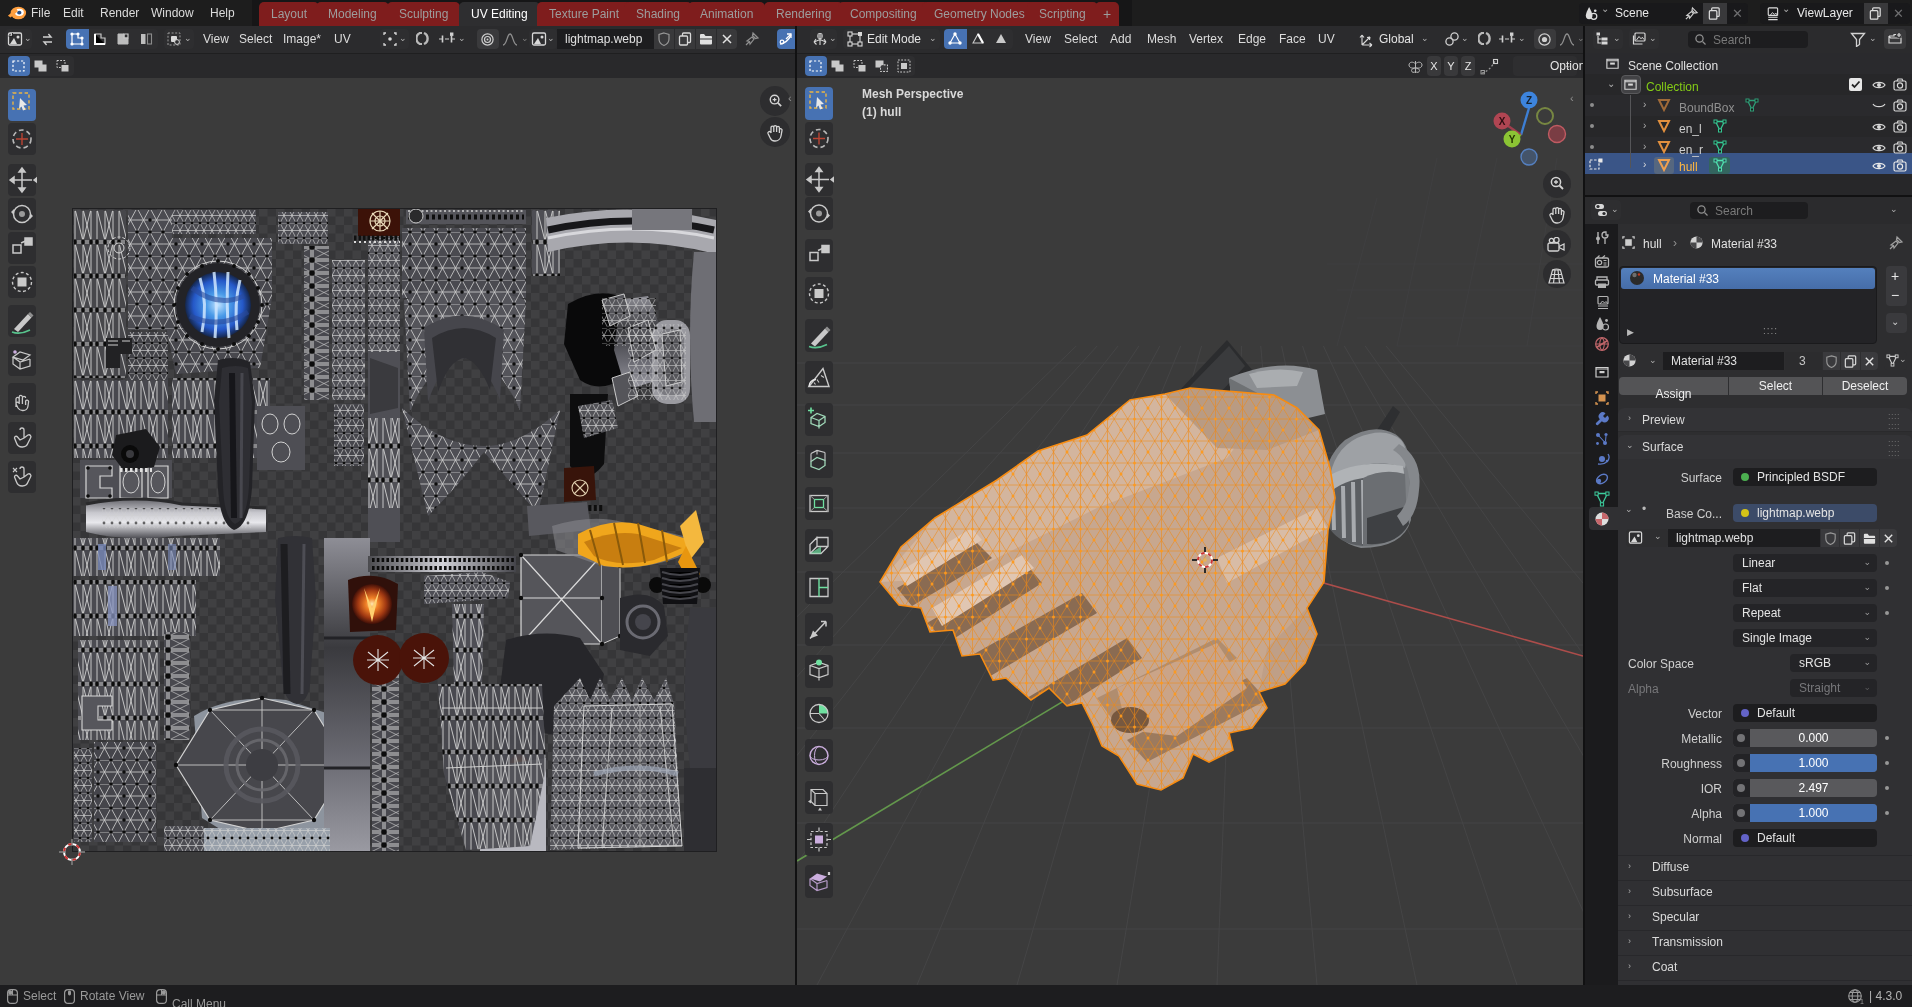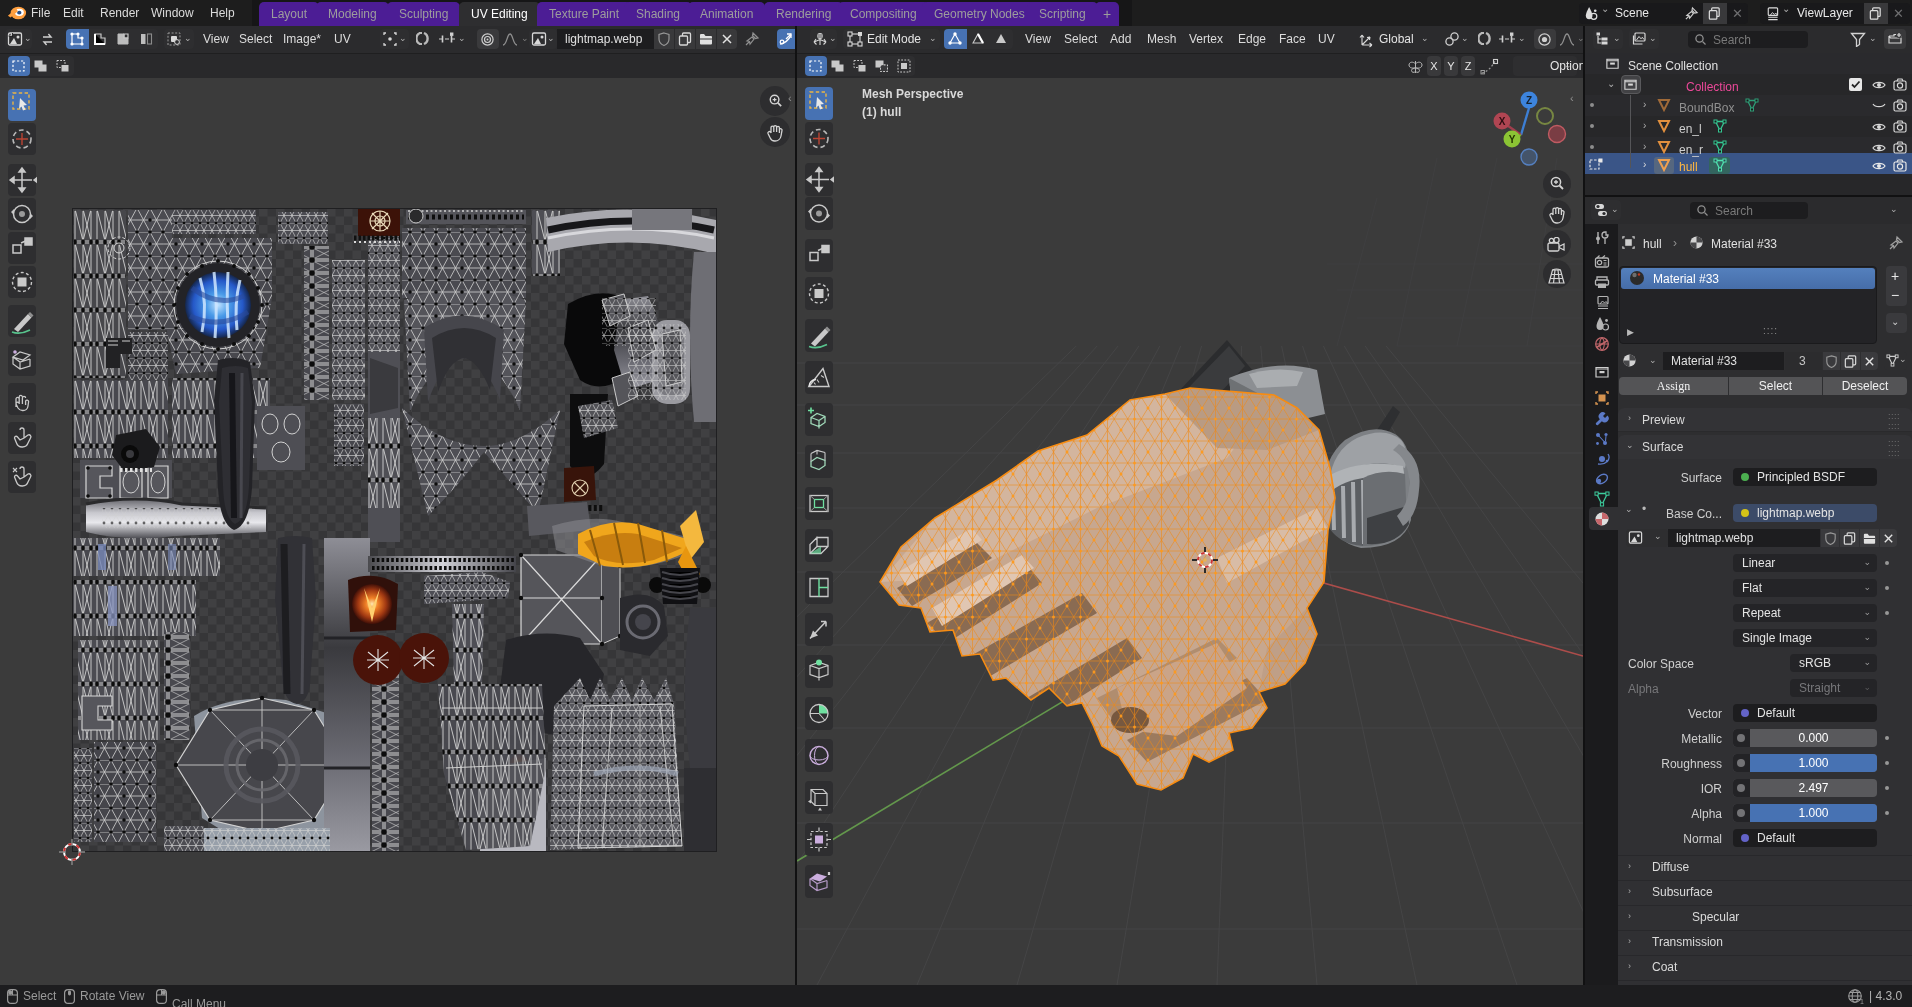--- a/index.html
+++ b/index.html
@@ -3,21 +3,21 @@
 <meta charset="utf-8">
 <style>
 * { margin:0; padding:0; box-sizing:border-box; }
 html,body { width:1912px; height:1007px; overflow:hidden; background:#1d1d1d;
   font-family:"Liberation Sans", sans-serif; font-size:12px; color:#d5d5d5; }
 .abs { position:absolute; }
 #topbar { position:absolute; left:0; top:0; width:1912px; height:26px; background:#1d1d1d; }
 #tabstrip { position:absolute; left:252px; top:0; height:26px; right:0; background:#1d1d1d; }
 .menu { position:absolute; top:0; height:38px; line-height:26px; color:#dcdcdc; font-size:12px; }
 .tab { position:absolute; top:2px; height:24px; line-height:24px; padding:0 12px; color:#9d9d9d;
-  background:#4c1d95; border-radius:5px 5px 0 0; font-size:12px; }
+  background:#7f1d1d; border-radius:5px 5px 0 0; font-size:12px; }
 .tab.active { background:#2e2e30; color:#fff; }
 
 #uvheader { position:absolute; left:0; top:26px; width:795px; height:27px; background:#2b2b2d; }
 #uvtools  { position:absolute; left:0; top:53px; width:795px; height:25px; background:#29292b; border-top:1px solid #1f1f20;}
 #uvcanvas { position:absolute; left:0; top:78px; width:795px; height:907px; background:#3b3b3b; overflow:hidden;}
 #vpheader { position:absolute; left:797px; top:26px; width:786px; height:27px; background:#2b2b2d; }
 #vptools  { position:absolute; left:797px; top:53px; width:786px; height:25px; background:#29292b; border-top:1px solid #1f1f20;}
 #vpcanvas { position:absolute; left:797px; top:78px; width:786px; height:907px; background:#3b3b3b; overflow:hidden;}
 #outliner { position:absolute; left:1585px; top:53px; width:327px; height:142px; background:#272729; }
 #outlhead { position:absolute; left:1585px; top:26px; width:327px; height:27px; background:#2b2b2d; }
@@ -1151,21 +1151,21 @@
       <rect x="5.5" y="7" width="5" height="2.2" fill="#d8d8d8"></rect>
     </svg>
   <span class="abs" style="left:43px;top:6px;color:#e0e0e0;">Scene Collection</span>
 
   <span class="abs carets" style="left:22px;top:25px;font-size:10px;">⌄</span>
   <div class="abs" style="left:36px;top:22px;width:20px;height:19px;background:#424245;border-radius:4px;border:1px solid #59595c;"></div>
   <svg class="abs" style="left:38px;top:24px" width="15" height="15" viewBox="0 0 16 16">
       <path d="M2 5 h12 v8 H2 Z M2 5 v-1.5 h12 V5" fill="none" stroke="#d8d8d8" stroke-width="1.2"></path>
       <rect x="5.5" y="7" width="5" height="2.2" fill="#d8d8d8"></rect>
     </svg>
-  <span class="abs" style="left:61px;top:27px;color:#ec4899;margin-left:40px;">Collection</span>
+  <span class="abs" style="left:61px;top:27px;color:#84cc16;">Collection</span>
   <div class="abs" style="left:264px;top:25px;width:13px;height:13px;background:#e6e6e6;border-radius:2px;"></div>
   <svg class="abs" style="left:264px;top:25px" width="13" height="13" viewBox="0 0 13 13">
       <path d="M3 6.5 l2.5 2.5 L10.5 3.5" fill="none" stroke="#222" stroke-width="1.8"></path>
     </svg>
   <svg class="abs" style="left:287px;top:26px" width="14" height="12" viewBox="0 0 14 12">
       <path d="M1 6 C3 2.5 11 2.5 13 6 C11 9.5 3 9.5 1 6 Z" fill="none" stroke="#d8d8d8" stroke-width="1.2"></path>
       <circle cx="7" cy="6" r="2" fill="#d8d8d8"></circle>
     </svg>
   <svg class="abs" style="left:308px;top:25px" width="14" height="13" viewBox="0 0 14 13">
       <rect x="1" y="3" width="12" height="9" rx="1.5" fill="none" stroke="#d8d8d8" stroke-width="1.2"></rect>
@@ -1357,21 +1357,21 @@
   <div class="hb" style="left:299px;top:155px;width:23px;height:18px;">
     <svg style="position:absolute;left:2px;top:2px" width="13" height="13" viewBox="0 0 14 14">
         <path d="M2.5 2.5 h9 L7 11.5 Z" fill="none" stroke="#cfcfcf" stroke-width="1.2"></path>
         <rect x="1" y="1" width="3" height="3" fill="#2e2e30" stroke="#cfcfcf" stroke-width="1"></rect>
         <rect x="10" y="1" width="3" height="3" fill="#2e2e30" stroke="#cfcfcf" stroke-width="1"></rect>
         <rect x="5.5" y="10" width="3" height="3" fill="#2e2e30" stroke="#cfcfcf" stroke-width="1"></rect>
       </svg>
     <span class="abs carets" style="left:15px;top:2px;">⌄</span>
   </div>
 
-  <div class="abs" style="left:34px;top:180px;width:109px;height:18px;background:#545456;border-radius:4px 0 0 4px;text-align:center;"><span style="position:relative;top:2px;color:#f0f0f0;font-family:Liberation Serif, serif;">Assign</span></div>
+  <div class="abs" style="left:34px;top:180px;width:109px;height:18px;background:#545456;border-radius:4px 0 0 4px;text-align:center;"><span style="position:relative;top:10px;color:#f0f0f0;">Assign</span></div>
   <div class="abs" style="left:144px;top:180px;width:93px;height:18px;background:#545456;text-align:center;"><span style="position:relative;top:2px;color:#f0f0f0;">Select</span></div>
   <div class="abs" style="left:238px;top:180px;width:84px;height:18px;background:#545456;border-radius:0 4px 4px 0;text-align:center;"><span style="position:relative;top:2px;color:#f0f0f0;">Deselect</span></div>
 
   <div class="abs" style="left:33px;top:211px;width:294px;height:24px;background:#333336;border-radius:6px 6px 0 0;border-bottom:1px solid #2a2a2c;"></div>
   <span class="abs carets" style="left:43px;top:216px;">›</span>
   <span class="abs" style="left:57px;top:216px;color:#dadada;">Preview</span>
   <span class="abs" style="left:303px;top:214px;color:#737373;font-size:9px;letter-spacing:0.5px;">::::<br>::::</span>
 
   <div class="abs" style="left:33px;top:238px;width:294px;height:24px;background:#333336;border-radius:6px 6px 0 0;"></div>
   <span class="abs carets" style="left:41px;top:243px;">⌄</span>
@@ -1495,21 +1495,21 @@
   <div class="phead" style="top:658px;">
       <span class="abs carets" style="left:10px;top:5px;">›</span>
       <span style="position:absolute;left:34px;top:4px;color:#dadada;">Diffuse</span>
     </div>
   <div class="phead" style="top:683px;">
       <span class="abs carets" style="left:10px;top:5px;">›</span>
       <span style="position:absolute;left:34px;top:4px;color:#dadada;">Subsurface</span>
     </div>
   <div class="phead" style="top:708px;">
       <span class="abs carets" style="left:10px;top:5px;">›</span>
-      <span style="position:absolute;left:34px;top:4px;color:#dadada;margin-left:40px;">Specular</span>
+      <span style="position:absolute;left:34px;top:4px;color:#dadada;">Specular</span>
     </div>
   <div class="phead" style="top:733px;">
       <span class="abs carets" style="left:10px;top:5px;">›</span>
       <span style="position:absolute;left:34px;top:4px;color:#dadada;">Transmission</span>
     </div>
   <div class="phead" style="top:758px;">
       <span class="abs carets" style="left:10px;top:5px;">›</span>
       <span style="position:absolute;left:34px;top:4px;color:#dadada;">Coat</span>
     </div>
   <div class="phead" style="top:783px;">

